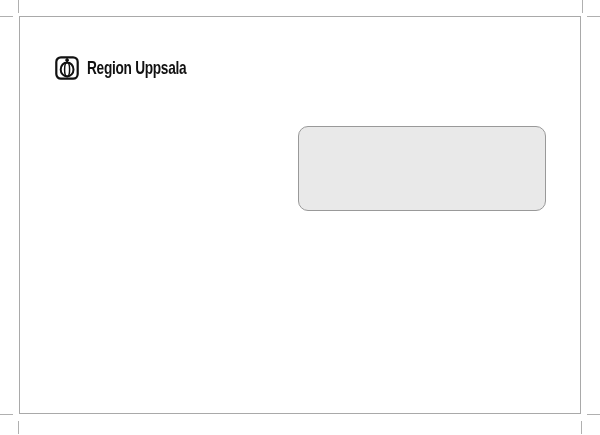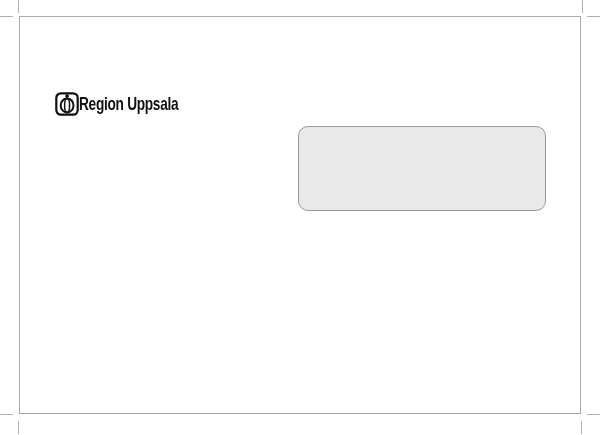--- a/index.html
+++ b/index.html
@@ -42,21 +42,21 @@
   .cm-br-v { left: 581px; top: 421px; }
   .cm-br-h { left: 587px; top: 414px; }
   
   .logo-row {
     position: absolute;
     left: 55px;
     top: 56px;
     height: 24px;
     display: flex;
     align-items: center;
-    margin-top: 36px;
+    gap: 8px;
   }
   .logo-icon {
     width: 24px;
     height: 24px;
     flex: 0 0 auto;
   }
   .logo-text {
     font-size: 19px;
     font-weight: 700;
     color: #111111;

